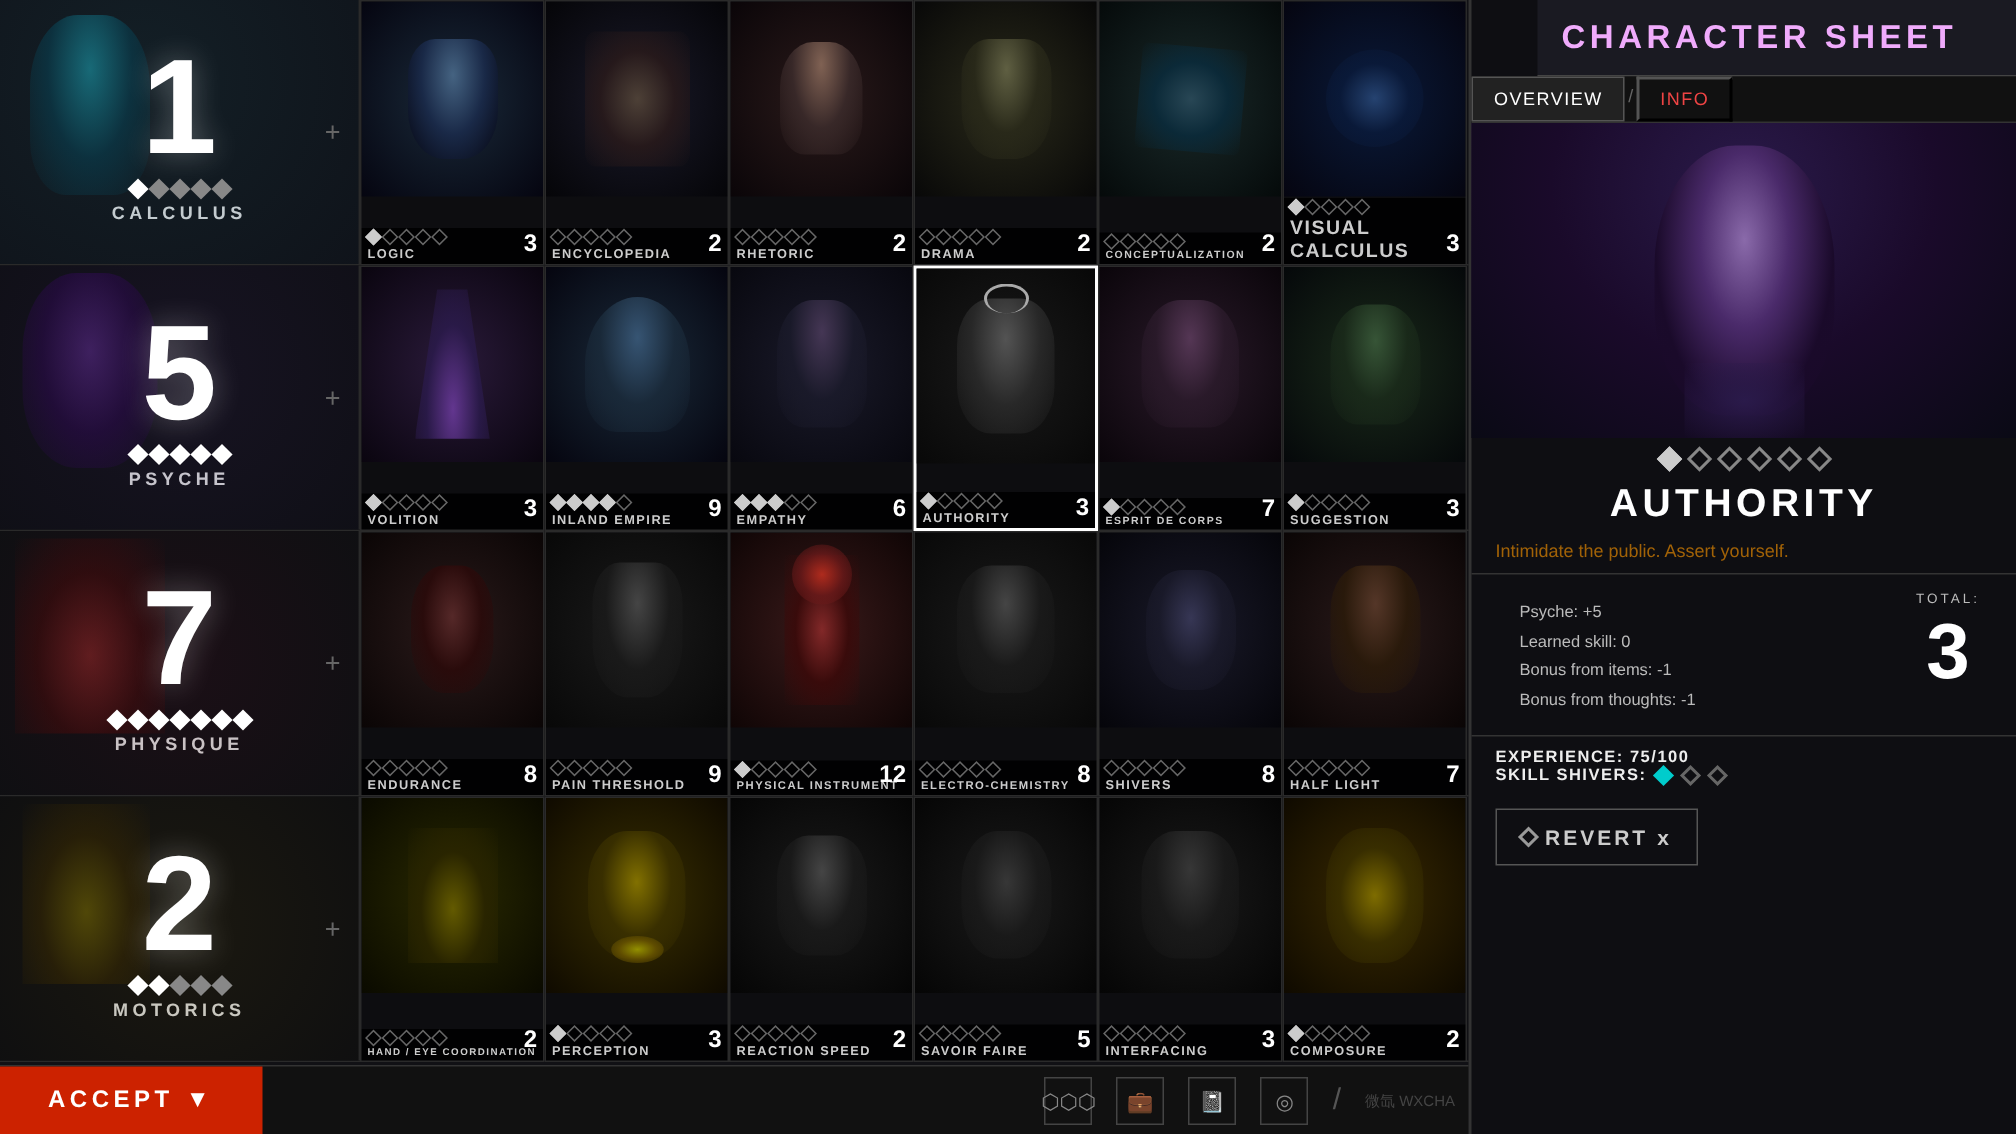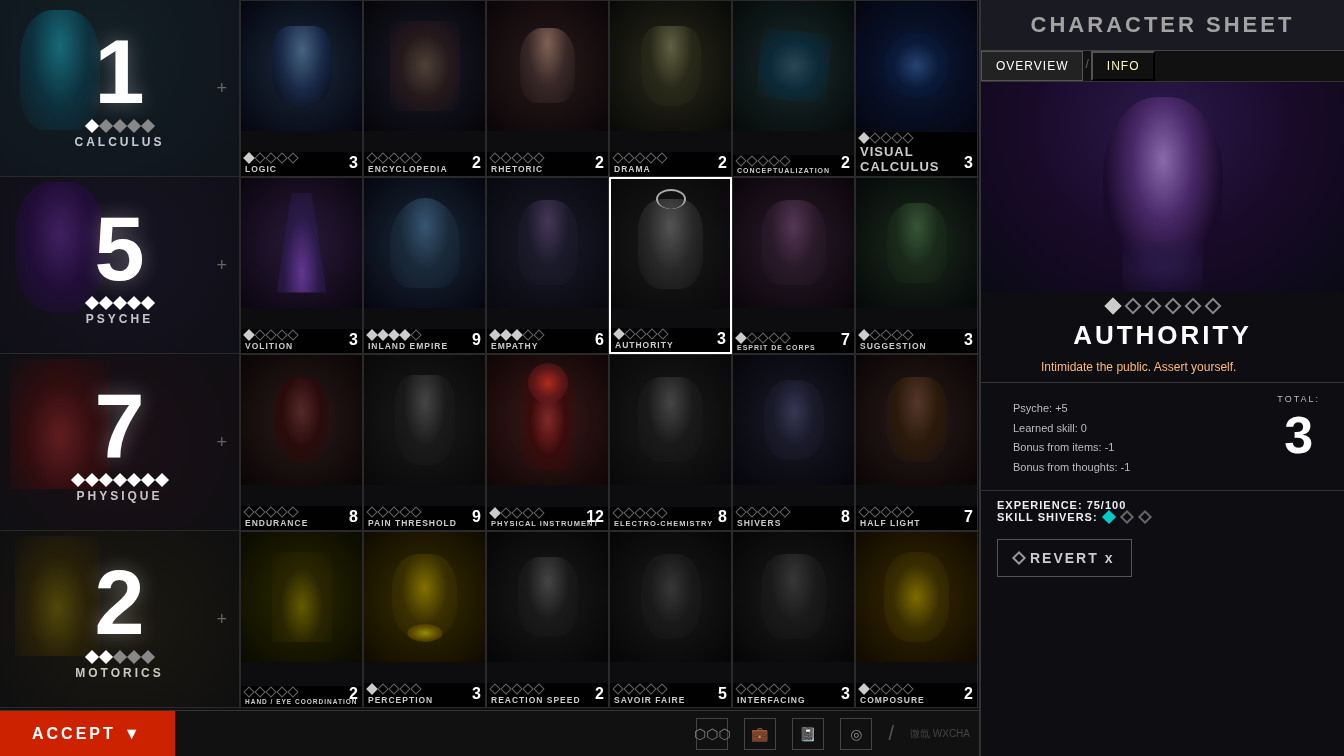--- a/index.html
+++ b/index.html
@@ -34,22 +34,23 @@
       flex-direction: column;
     }
 
     .char-sheet-title {
       background: #1a1a22;
       border-bottom: 1px solid #444;
       padding: 12px 16px;
       font-size: 22px;
       font-weight: 900;
       letter-spacing: 3px;
-      color: #a3a3a3;
-      text-align: center;
+      color: #f0abfc;
+      text-align: left;
+      margin-left: 44px;
     }
 
     .overview-info {
       display: flex;
       gap: 0;
       border-bottom: 1px solid #333;
       background: #111;
     }
     .overview-btn {
       padding: 6px 14px;
@@ -57,21 +58,21 @@
       letter-spacing: 1px;
       color: #fff;
       background: #222;
       border: 1px solid #555;
       cursor: pointer;
     }
     .info-btn {
       padding: 6px 14px;
       font-size: 12px;
       letter-spacing: 1px;
-      color: #fef9c3;
+      color: #ef4444;
       background: transparent;
       cursor: pointer;
     }
 
     .char-portrait {
       width: 100%;
       height: 210px;
       background: linear-gradient(180deg, #2a1a3a 0%, #1a0a2a 40%, #0a0a15 100%);
       position: relative;
       overflow: hidden;
@@ -104,24 +105,23 @@
       font-size: 26px;
       font-weight: 900;
       letter-spacing: 3px;
       text-align: center;
       padding: 4px 0 2px;
       color: #fff;
     }
 
     .skill-desc {
       font-size: 12px;
-      color: #fdba74;
+      color: #a16207;
       padding: 6px 16px;
       line-height: 1.4;
-      margin-left: 44px;
     }
 
     .skill-stats {
       padding: 8px 16px;
       font-size: 11px;
       color: #bbb;
       line-height: 1.8;
     }
 
     .skill-stats .stat-line {

